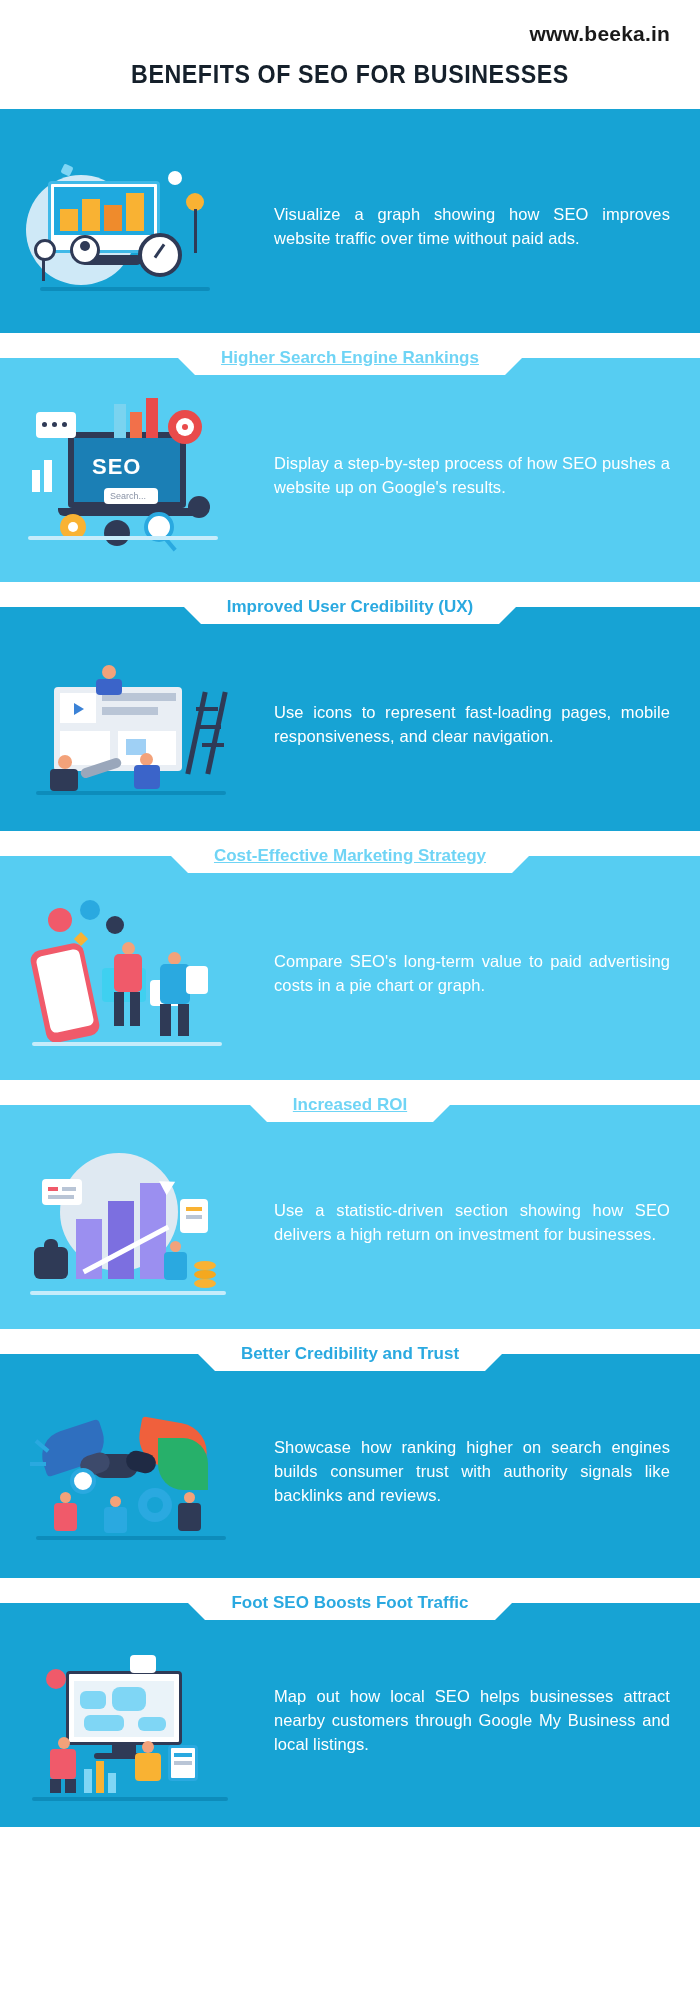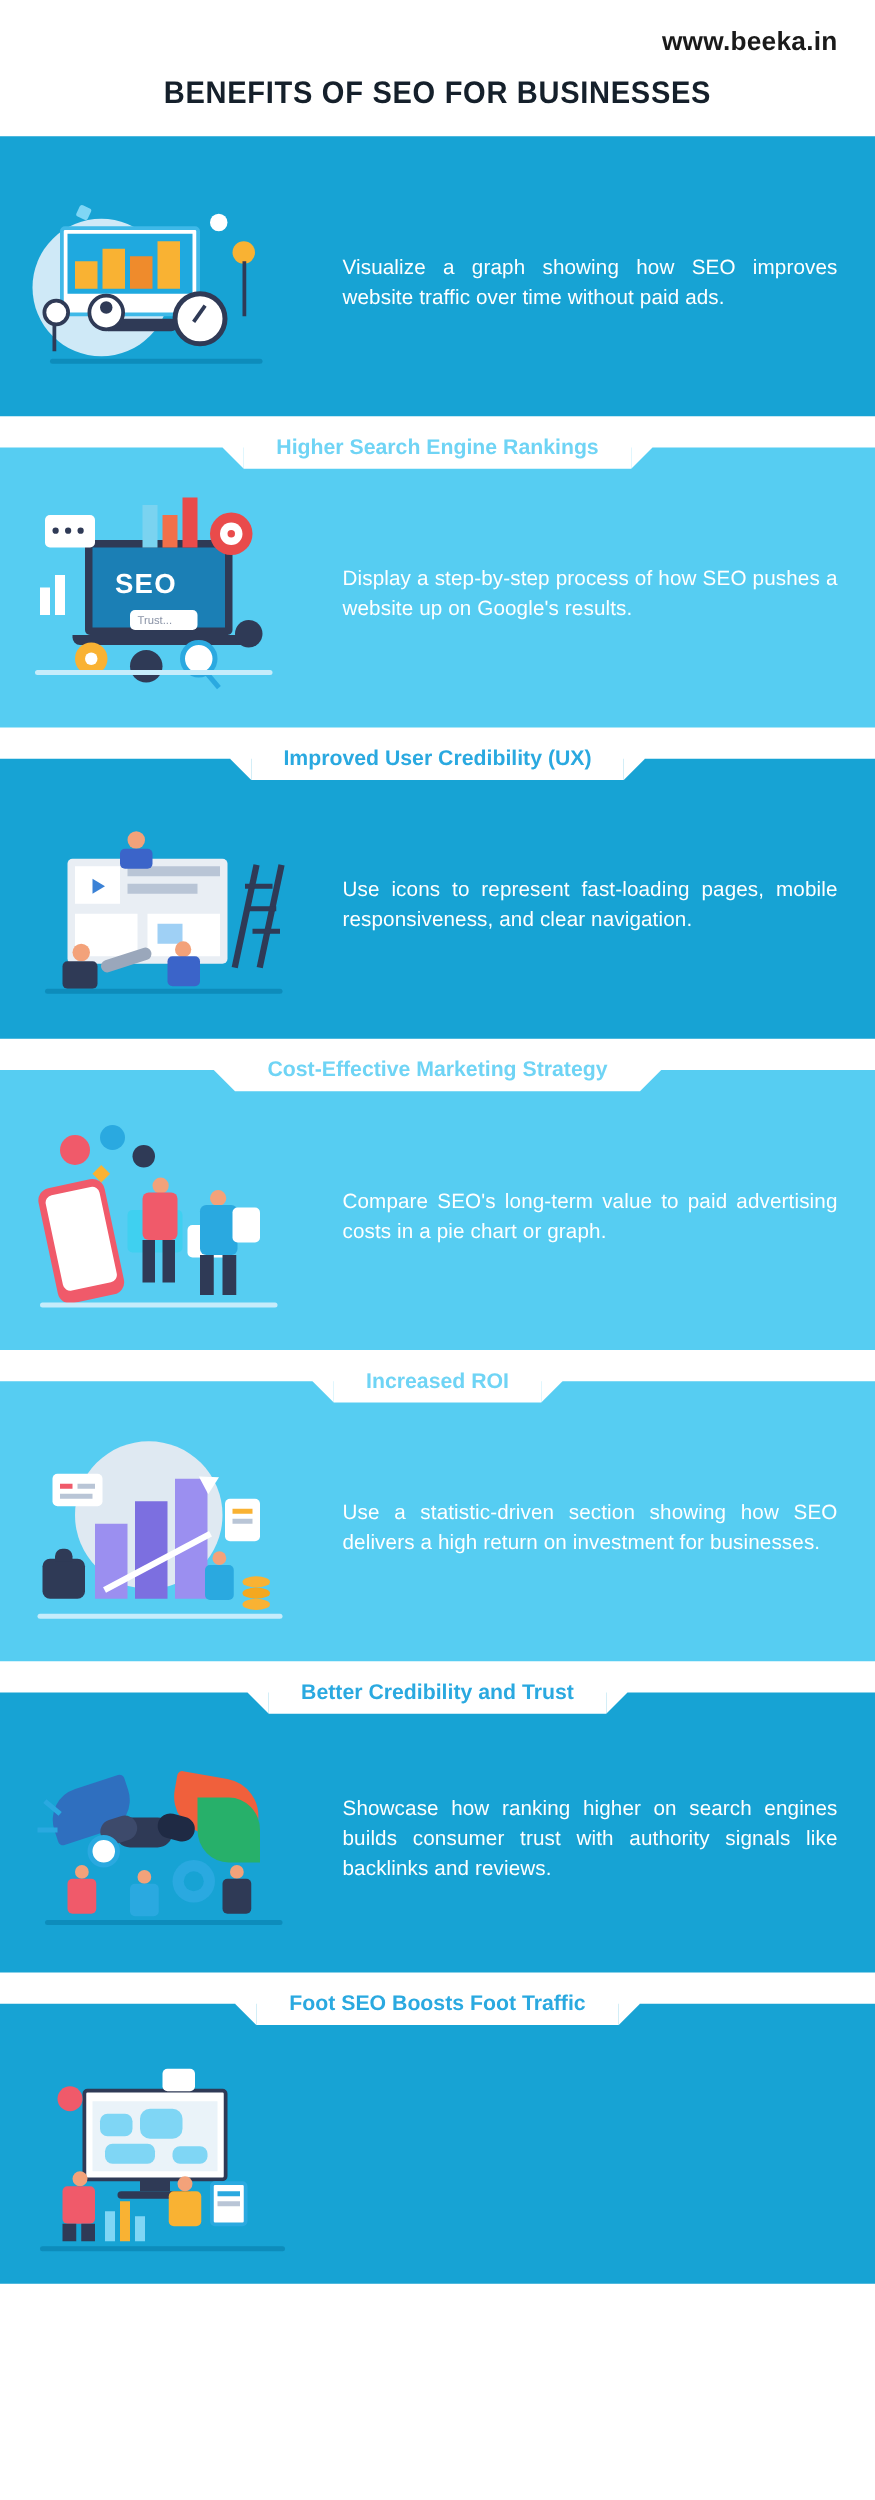--- a/index.html
+++ b/index.html
@@ -62,21 +62,21 @@
     background:#ffffff;
     height:34px;
     line-height:34px;
     padding:0 26px;
     font-size:17px;
     font-weight:bold;
     color:#2aa9e0;
     white-space:nowrap;
     text-align:center;
   }
-  .ribbon.light-text { color:#6fd4f5; }
+  .ribbon.light-text { color:#6fd4f5;text-decoration:underline; }
   .ribbon:before, .ribbon:after {
     content:"";
     position:absolute;
     top:0;
     width:0; height:0;
     border-top:17px solid transparent;
     border-bottom:17px solid transparent;
   }
   .ribbon:before { left:-17px; border-right:17px solid #ffffff; }
   .ribbon:after  { right:-17px; border-left:17px solid #ffffff; }
@@ -142,21 +142,21 @@
     <div class="ribbon-wrap">
       <div class="ribbon light-text">Higher Search Engine Rankings</div>
     </div>
     <div class="band light">
       <div class="illus">
         <div class="sh rnd" style="left:50px;top:36px;width:118px;height:76px;background:#2f3a56;"></div>
         <div class="sh" style="left:56px;top:42px;width:106px;height:64px;background:#1b7fb5;"></div>
         <div class="sh" style="left:40px;top:112px;width:140px;height:8px;background:#2f3a56;border-radius:0 0 6px 6px;"></div>
         <div class="sh" style="left:74px;top:58px;width:70px;height:26px;color:#fff;font:bold 22px 'Liberation Sans',sans-serif;letter-spacing:1px;">SEO</div>
         <div class="sh rnd" style="left:86px;top:92px;width:54px;height:16px;background:#ffffff;"></div>
-        <div class="sh" style="left:92px;top:95px;width:40px;height:10px;color:#8a93a6;font:9px 'Liberation Sans',sans-serif;">Trust...</div>
+        <div class="sh" style="left:92px;top:95px;width:40px;height:10px;color:#8a93a6;font:9px 'Liberation Sans',sans-serif;">Search...</div>
         <div class="sh circ" style="left:150px;top:14px;width:34px;height:34px;background:#e94b4b;"></div>
         <div class="sh circ" style="left:158px;top:22px;width:18px;height:18px;background:#ffffff;"></div>
         <div class="sh circ" style="left:164px;top:28px;width:6px;height:6px;background:#e94b4b;"></div>
         <div class="sh" style="left:96px;top:8px;width:12px;height:34px;background:#7ad3f0;"></div>
         <div class="sh" style="left:112px;top:16px;width:12px;height:26px;background:#f2704a;"></div>
         <div class="sh" style="left:128px;top:2px;width:12px;height:40px;background:#e94b4b;"></div>
         <div class="sh rnd" style="left:18px;top:16px;width:40px;height:26px;background:#ffffff;"></div>
         <div class="sh circ" style="left:24px;top:26px;width:5px;height:5px;background:#2f3a56;"></div>
         <div class="sh circ" style="left:34px;top:26px;width:5px;height:5px;background:#2f3a56;"></div>
         <div class="sh circ" style="left:44px;top:26px;width:5px;height:5px;background:#2f3a56;"></div>
@@ -319,16 +319,17 @@
         <div class="sh circ" style="left:124px;top:100px;width:12px;height:12px;background:#f3a27a;"></div>
         <div class="sh" style="left:117px;top:112px;width:26px;height:28px;background:#f9b233;border-radius:4px;"></div>
         <div class="sh rnd" style="left:150px;top:104px;width:30px;height:36px;background:#ffffff;border:3px solid #2aa9e0;"></div>
         <div class="sh" style="left:156px;top:112px;width:18px;height:4px;background:#2aa9e0;"></div>
         <div class="sh" style="left:156px;top:120px;width:18px;height:4px;background:#b9c5d6;"></div>
         <div class="sh" style="left:66px;top:128px;width:8px;height:24px;background:#7fd6f5;"></div>
         <div class="sh" style="left:78px;top:120px;width:8px;height:32px;background:#f9b233;"></div>
         <div class="sh" style="left:90px;top:132px;width:8px;height:20px;background:#7fd6f5;"></div>
         <div class="sh" style="left:14px;top:156px;width:196px;height:4px;background:#0d8cbb;border-radius:2px;"></div>
       </div>
+      <div class="desc">Map out how local SEO helps businesses attract nearby customers through Google My Business and local listings.</div>
     </div>
   </div>
 
 </div>
 
 </body></html>

